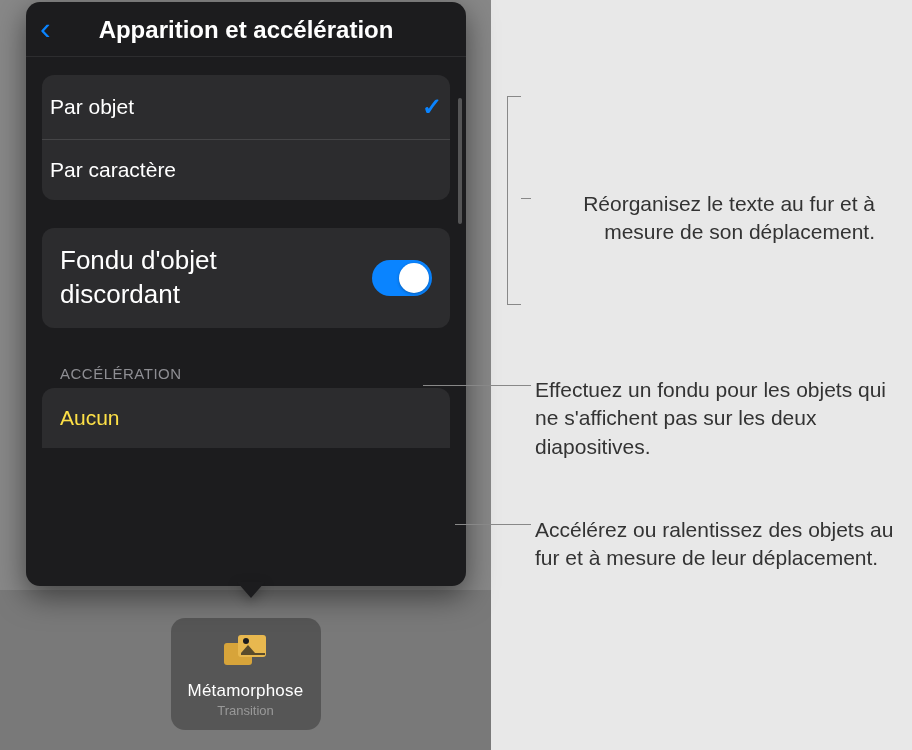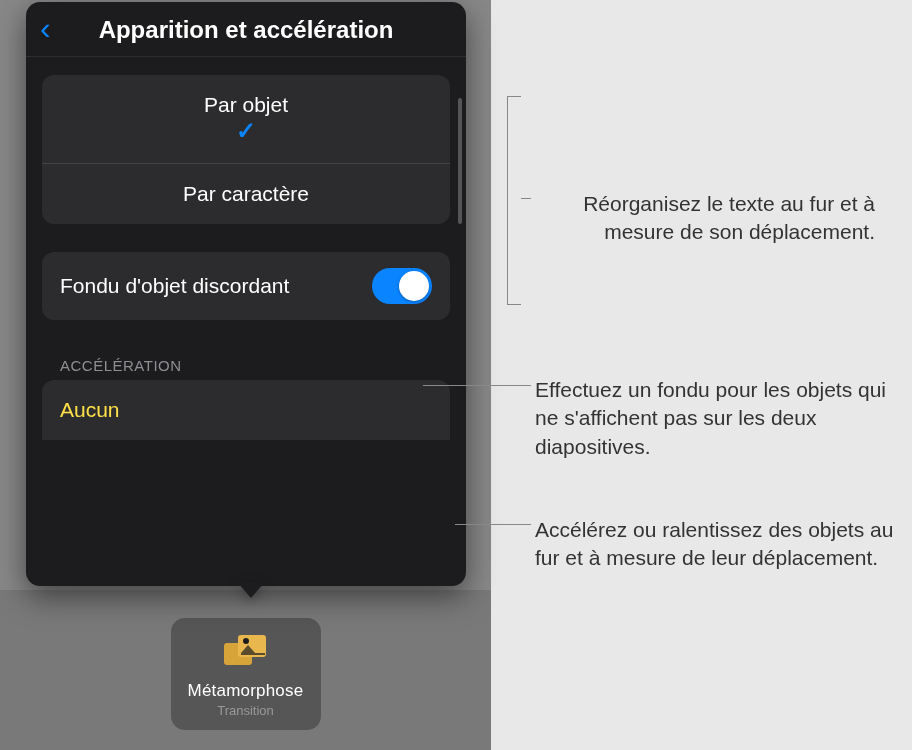--- a/index.html
+++ b/index.html
@@ -113,21 +113,20 @@
     }
     .row {
       display: flex;
       align-items: center;
       justify-content: space-between;
       padding: 18px 8px;
       color: #fff;
       font-size: 21px;
       font-weight: 400;
       border-bottom: 0.5px solid rgba(255,255,255,0.12);
-      flex-direction: column;
     }
     .row:last-child {
       border-bottom: none;
     }
     .check {
       color: #0a84ff;
       font-size: 24px;
       font-weight: bold;
     }
     .group2 {
@@ -136,21 +135,21 @@
       margin-top: 28px;
     }
     .toggle-row {
       display: flex;
       align-items: center;
       justify-content: space-between;
       padding: 16px 18px;
     }
     .toggle-label {
       color: #fff;
-      font-size: 21px;
+      font-size: 26px;
       line-height: 1.3;
       max-width: 250px;
     }
     .switch {
       width: 60px;
       height: 36px;
       background: #0a84ff;
       border-radius: 18px;
       position: relative;
       flex-shrink: 0;

